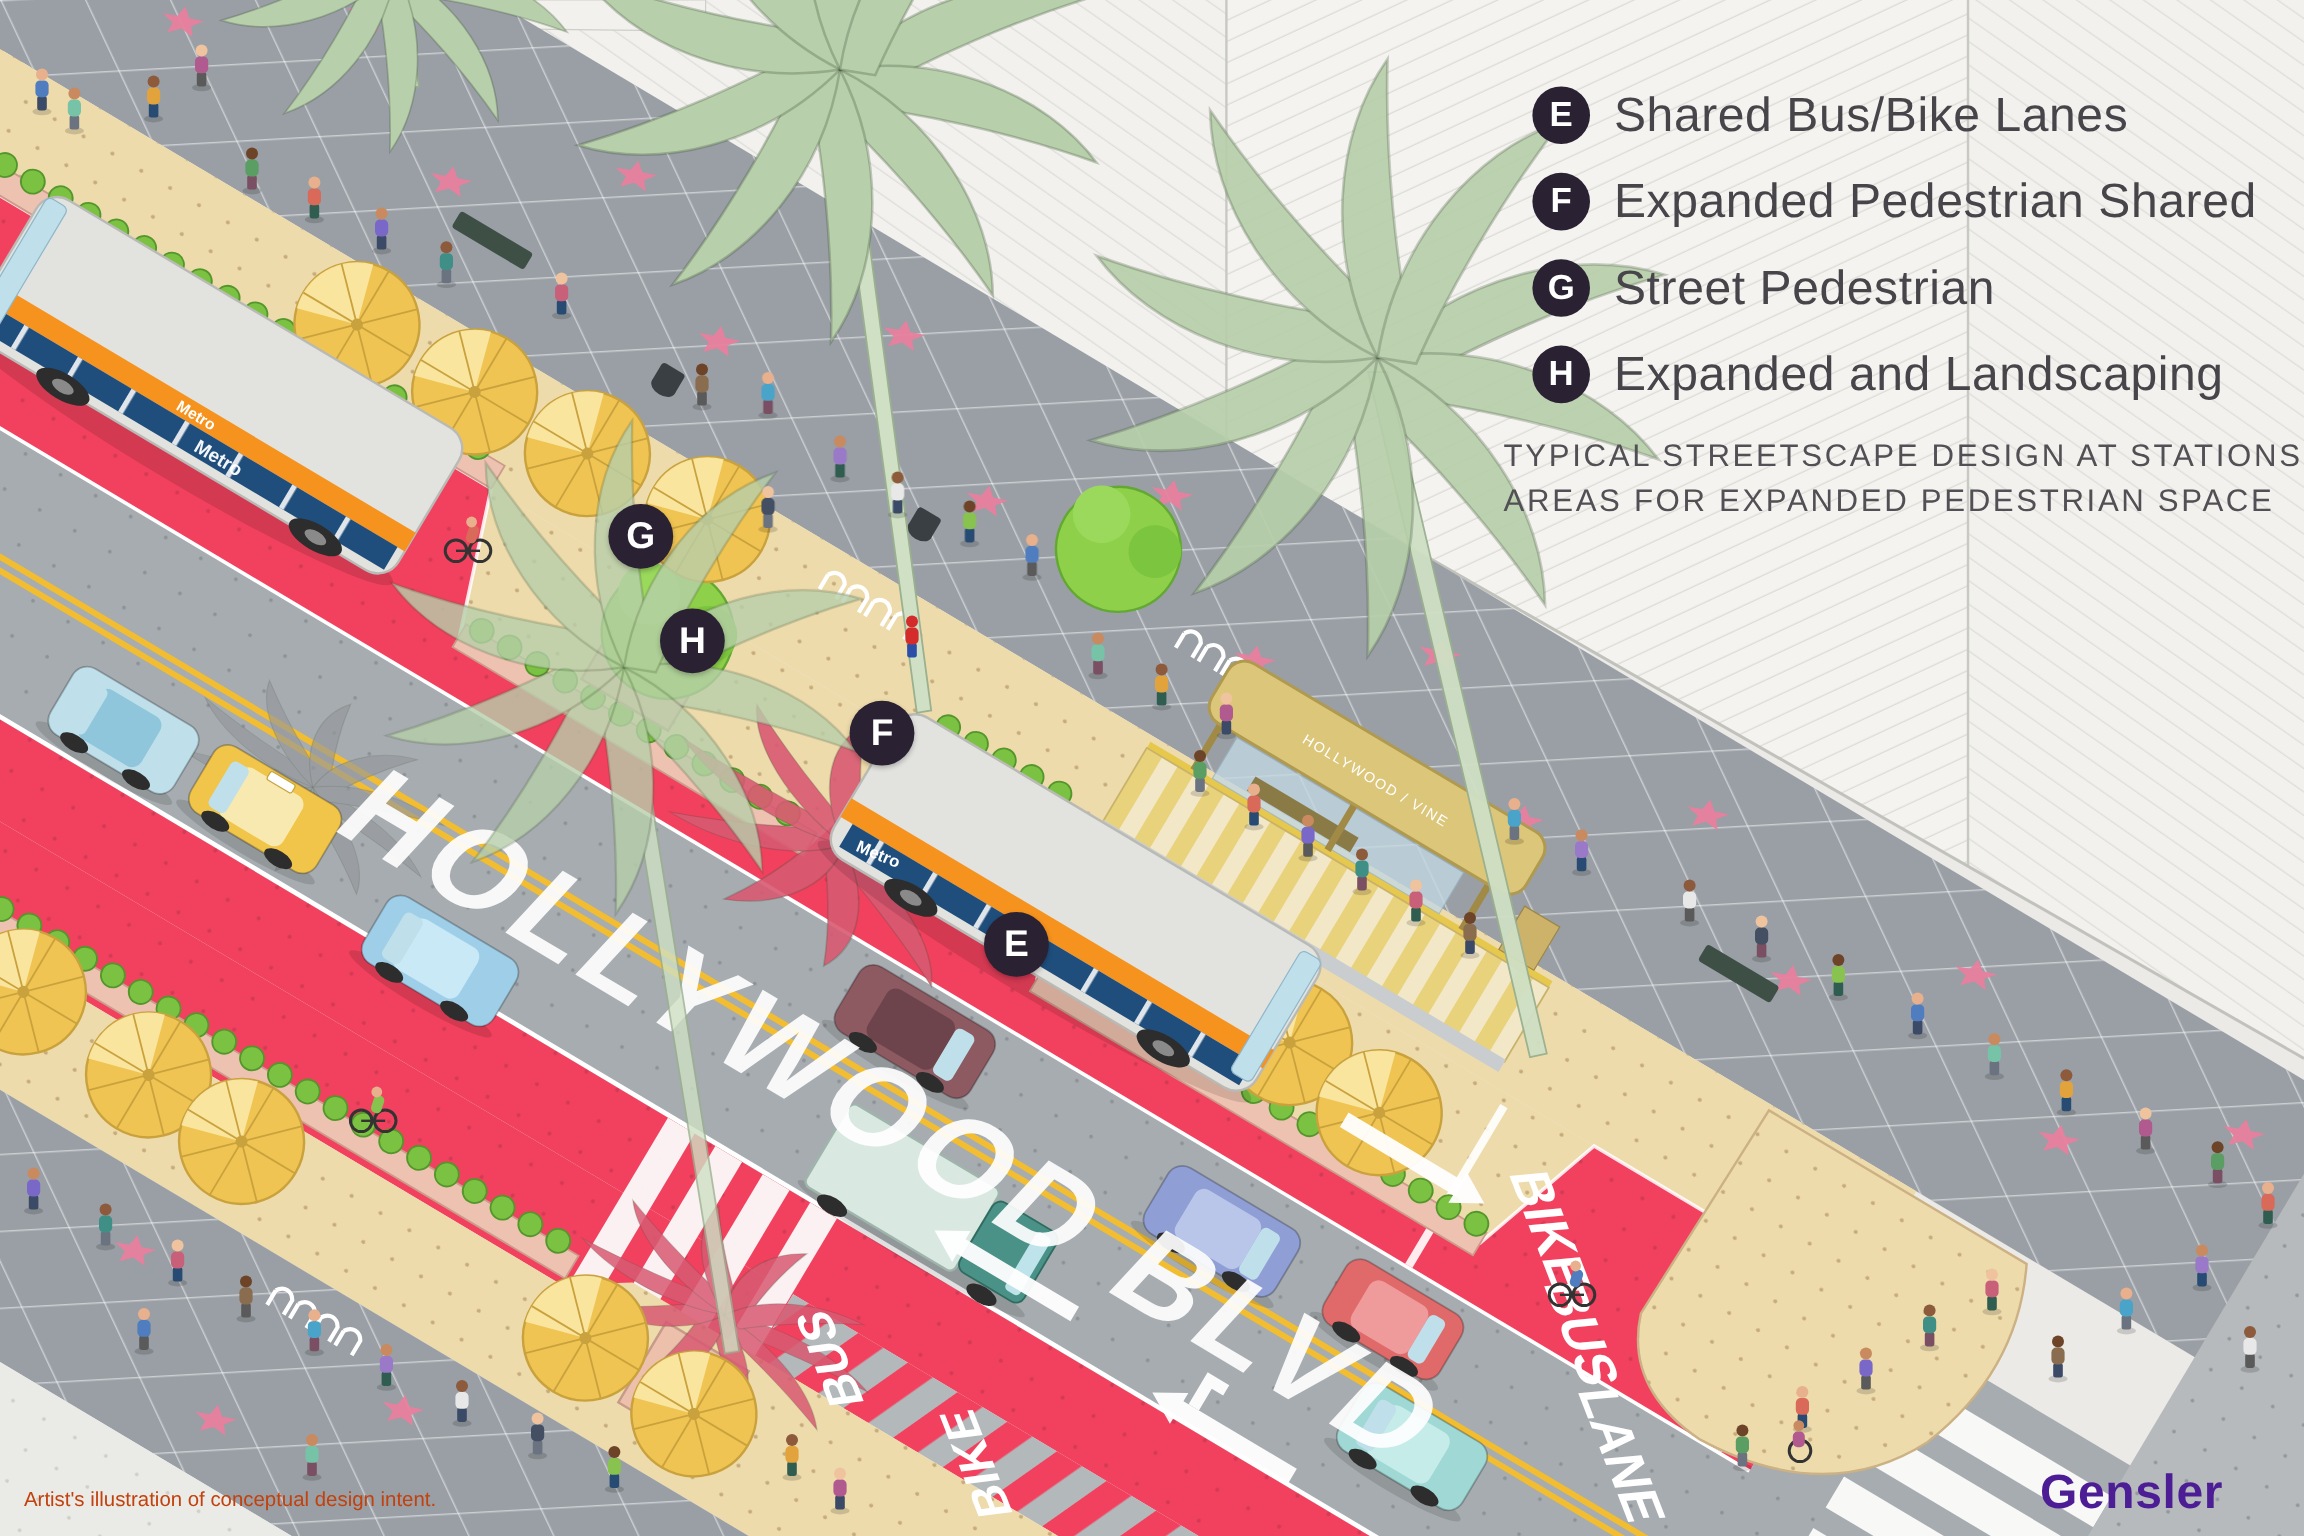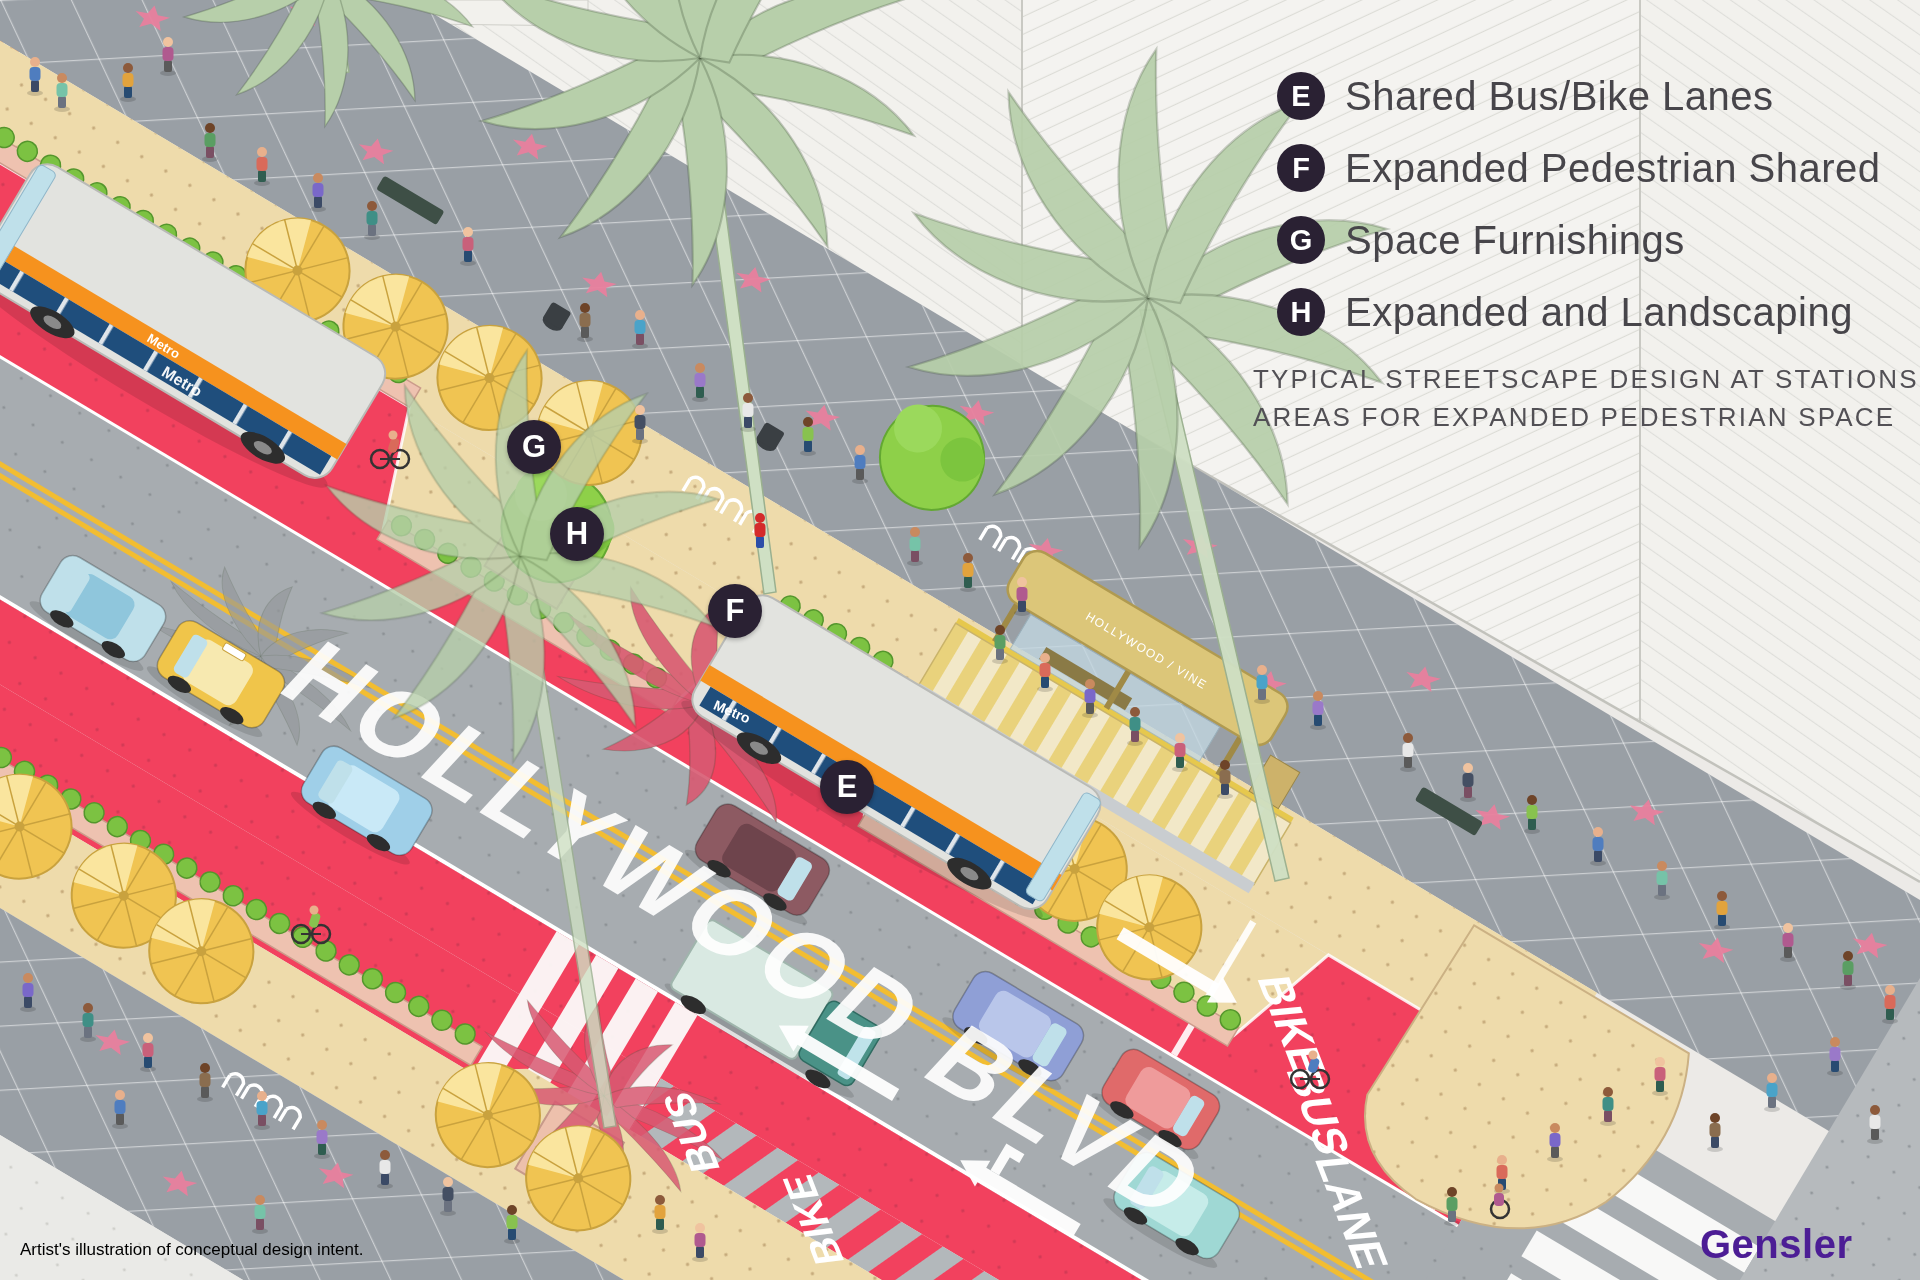--- a/index.html
+++ b/index.html
@@ -15,21 +15,21 @@
   .legend-label{margin-left:20px;font-size:40px;font-weight:300;color:#47454a;
                 letter-spacing:0.5px;white-space:nowrap;}
   .legend-caption{position:absolute;left:1253px;top:360px;font-size:26px;color:#525055;
                   letter-spacing:2.2px;line-height:38px;white-space:nowrap;}
   
   .marker{position:absolute;width:54px;height:54px;border-radius:50%;background:#2a2133;
           color:#fff;display:flex;align-items:center;justify-content:center;
           font-size:31px;font-weight:bold;transform:translate(-50%,-50%);
           box-shadow:0 2px 4px rgba(0,0,0,.25);}
   
-  .disclaimer{position:absolute;left:20px;top:1240px;font-size:17px;color:#000000;}
+  .disclaimer{position:absolute;left:20px;top:1240px;font-size:17px;color:#c2410c;}
   .brand{position:absolute;left:1700px;top:1222px;font-size:40px;font-weight:bold;
          color:#4c1d95;letter-spacing:0.5px;}
 </style>
 </head>
 <body>
 
 <div id="stage">
 
 <svg id="scene" width="1920" height="1280" viewBox="0 0 1920 1280">
   <defs>
@@ -955,21 +955,21 @@
   <div class="legend-row">
     <div class="badge">E</div>
     <div class="legend-label">Shared Bus/Bike Lanes</div>
   </div>
   <div class="legend-row">
     <div class="badge">F</div>
     <div class="legend-label">Expanded Pedestrian Shared</div>
   </div>
   <div class="legend-row">
     <div class="badge">G</div>
-    <div class="legend-label">Space Furnishings</div>
+    <div class="legend-label">Street Pedestrian</div>
   </div>
   <div class="legend-row">
     <div class="badge">H</div>
     <div class="legend-label">Expanded and Landscaping</div>
   </div>
 </div>
 <div class="legend-caption">
   <div>TYPICAL STREETSCAPE DESIGN AT STATIONS /</div>
   <div>AREAS FOR EXPANDED PEDESTRIAN SPACE</div>
 </div>

